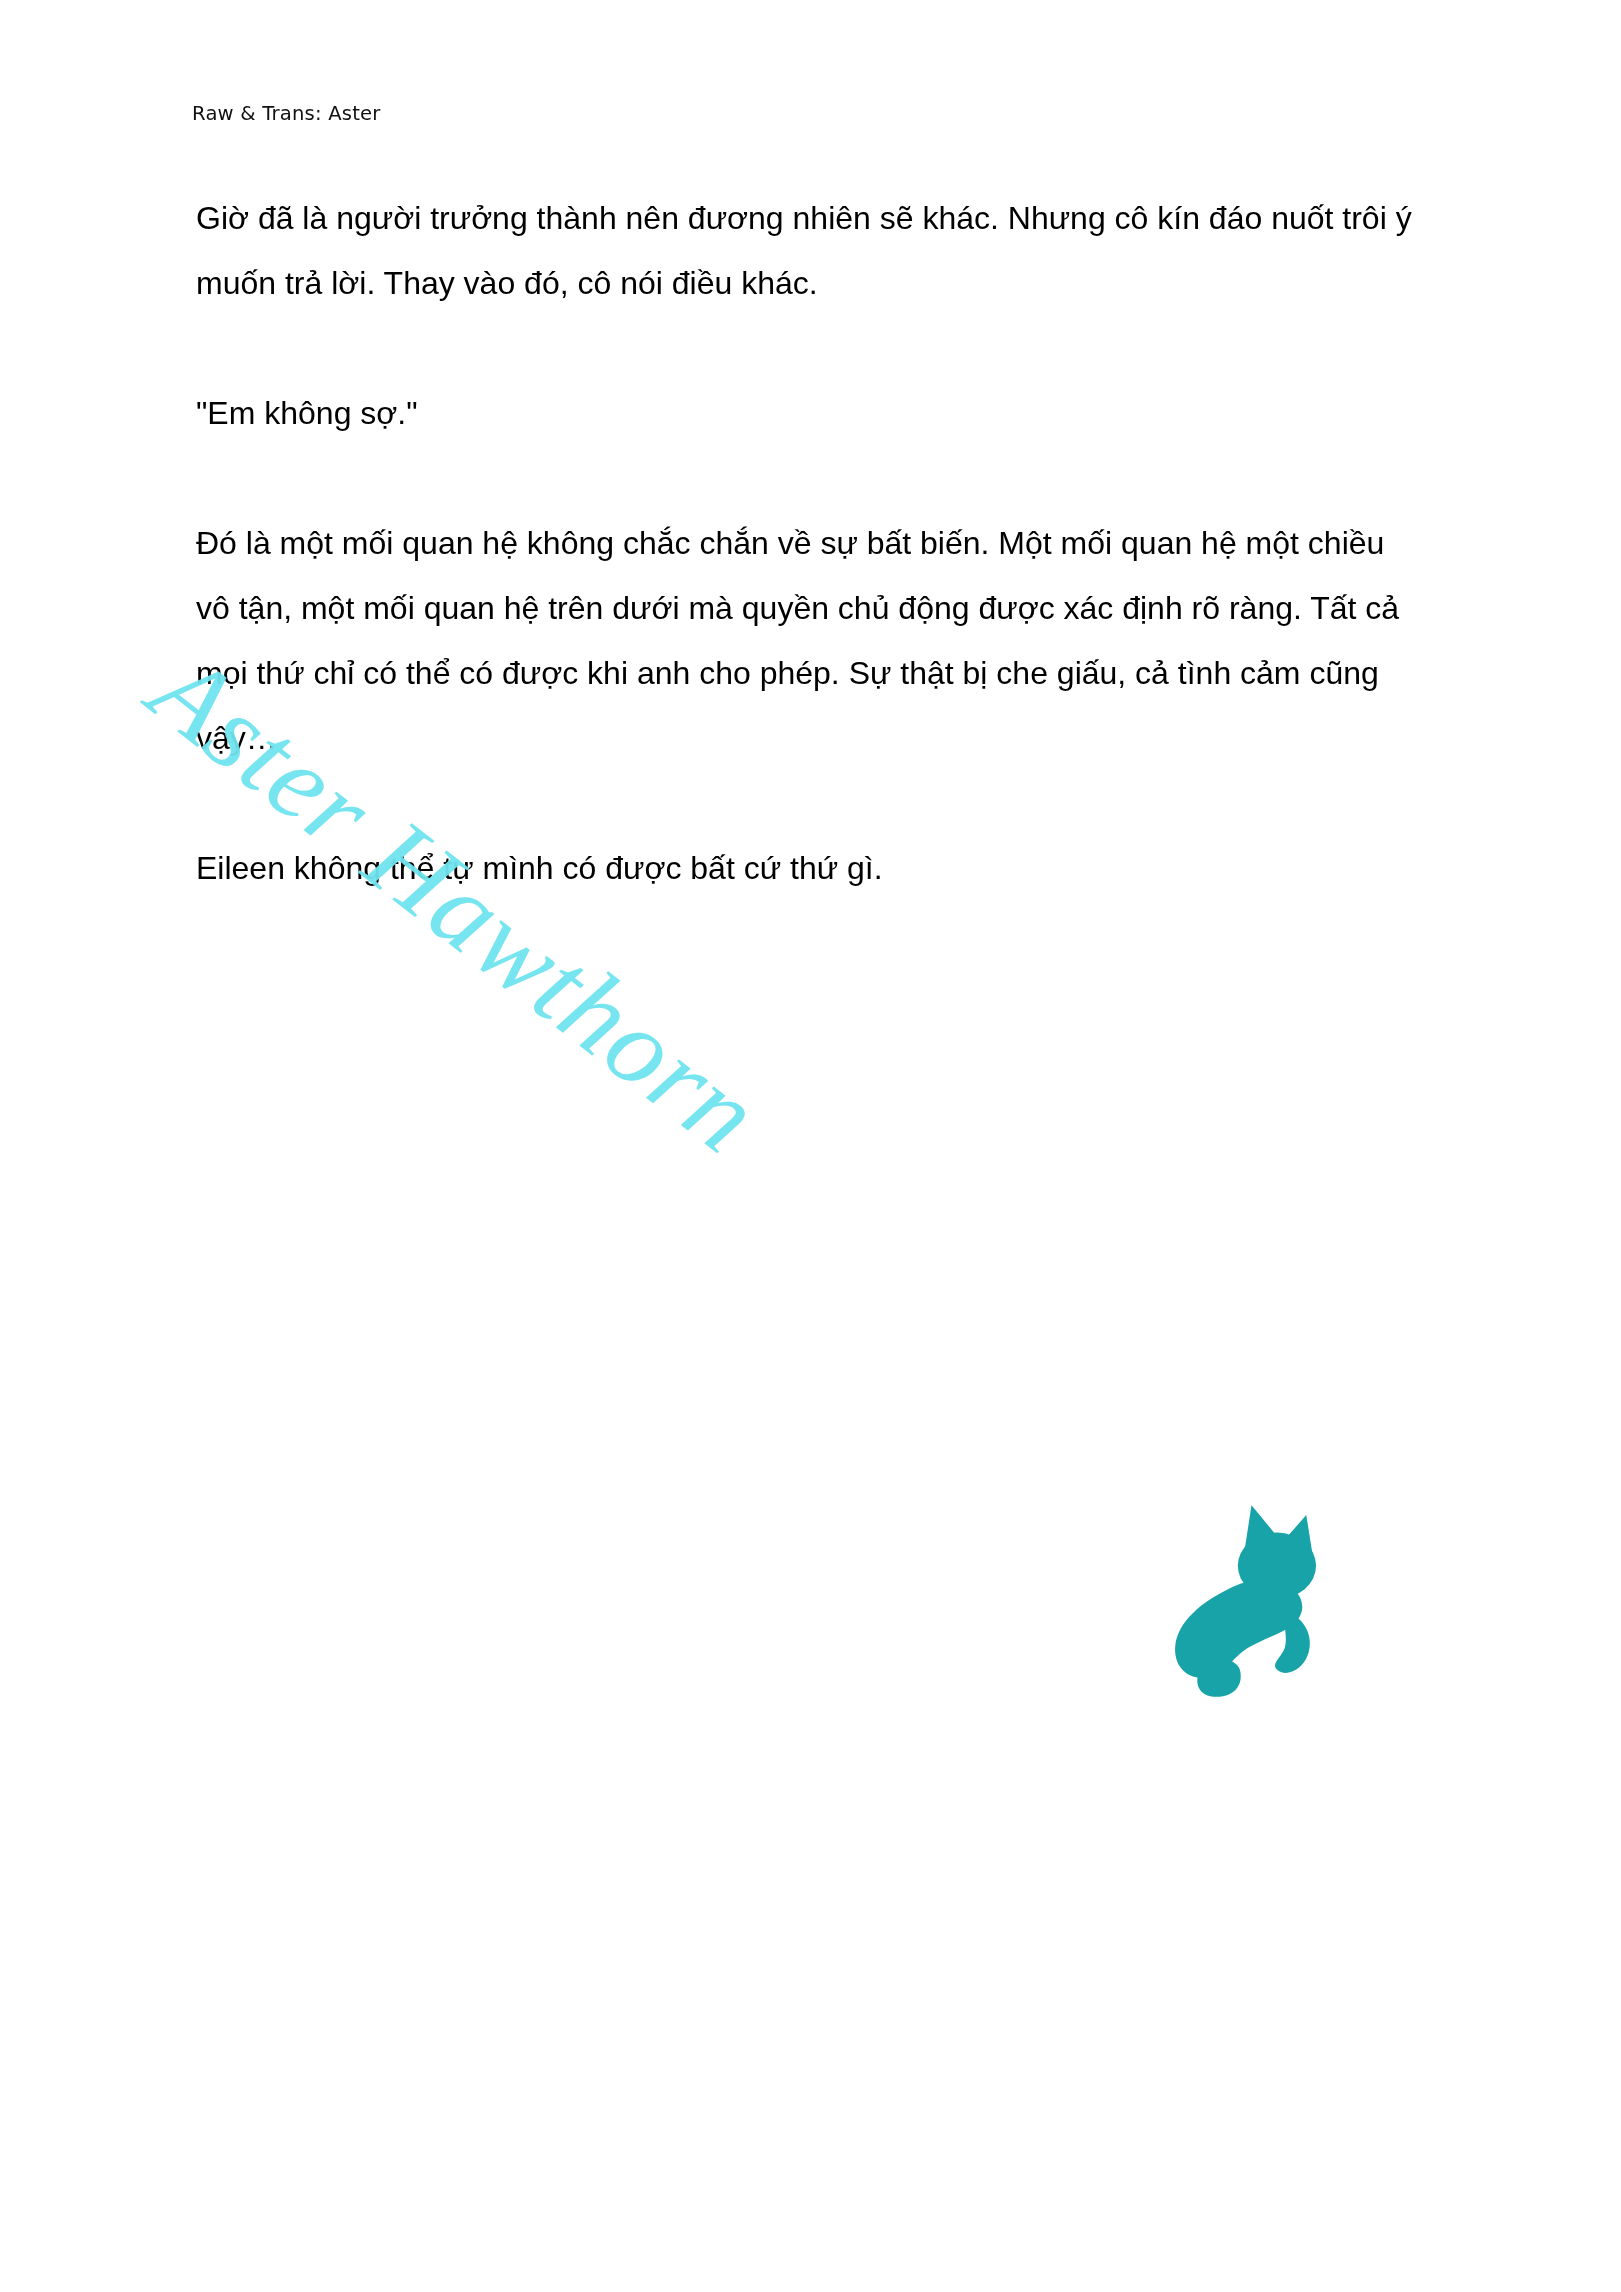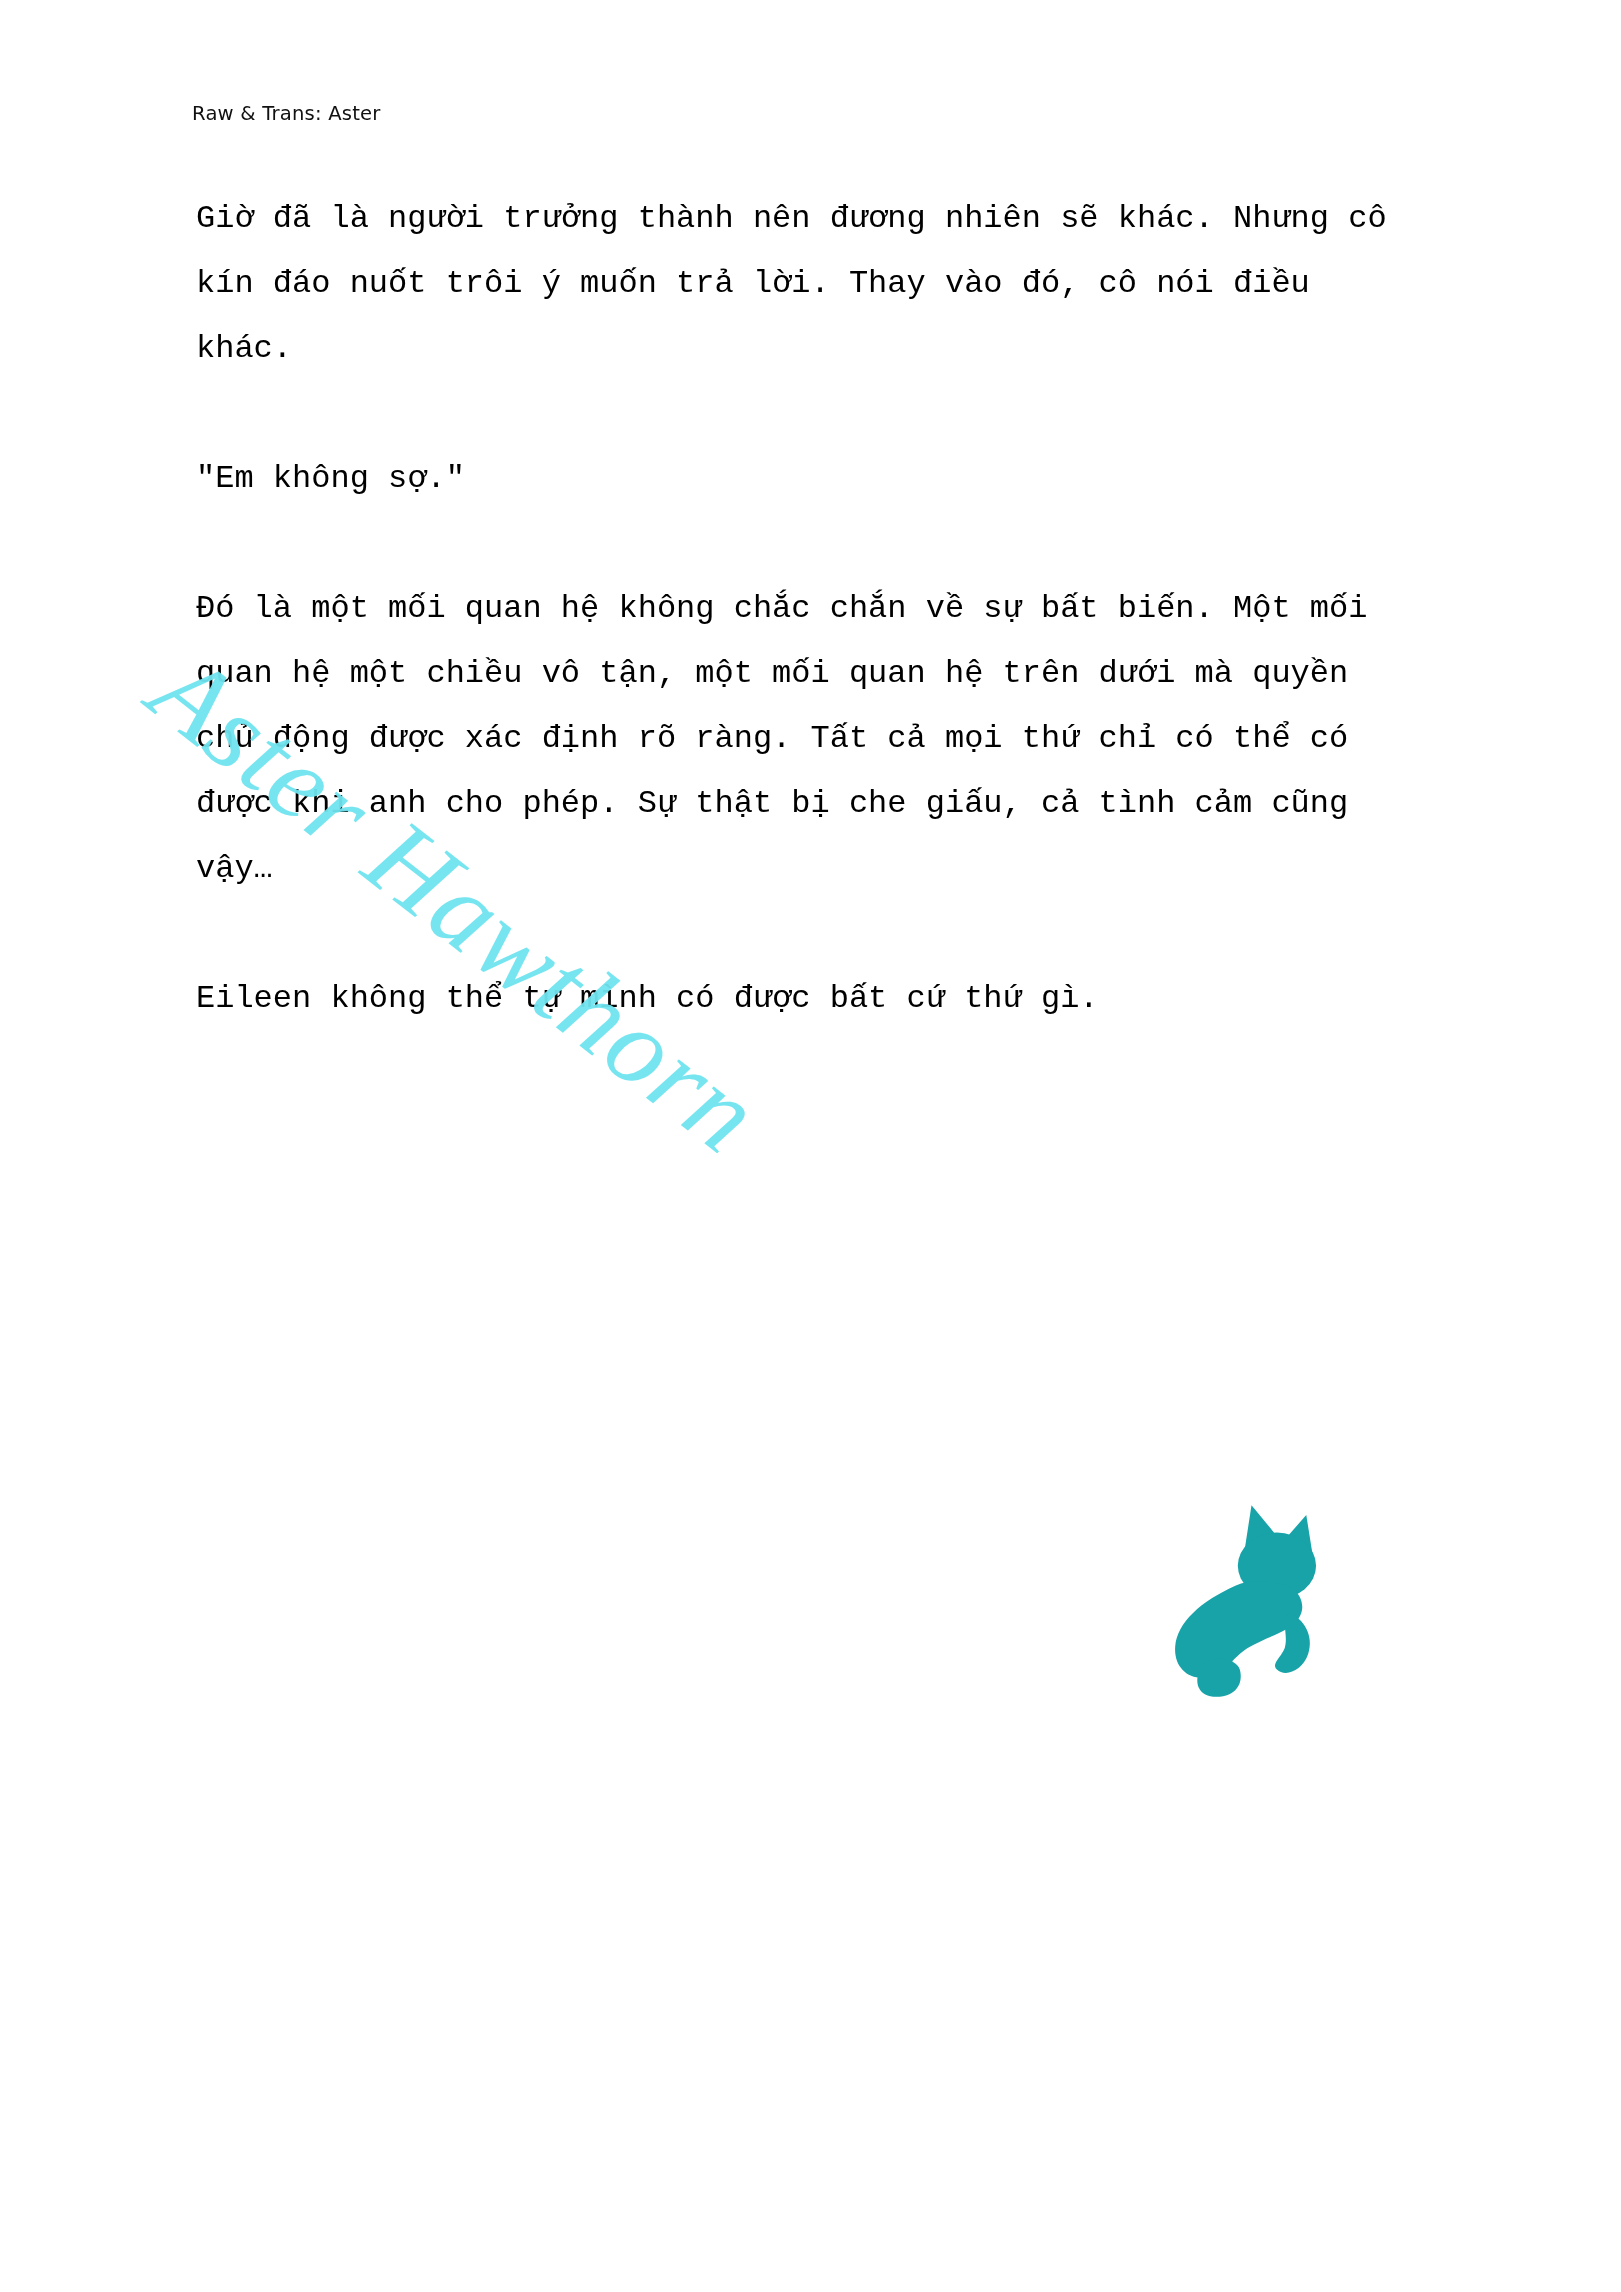--- a/index.html
+++ b/index.html
@@ -27,21 +27,21 @@
     font-size: 19.6px;
     color: #111111;
     letter-spacing: 0.2px;
     white-space: nowrap;
   }
   .body-text {
     position: absolute;
     left: 196px;
     top: 186px;
     width: 1225px;
-    font-family: Liberation Mono, monospace;
+    font-family: Liberation Sans, sans-serif;
     font-size: 32px;
     line-height: 65px;
     color: #000000;
   }
   .para {
     margin: 0 0 65px 0;
   }
   
   .watermark {
     position: absolute;

